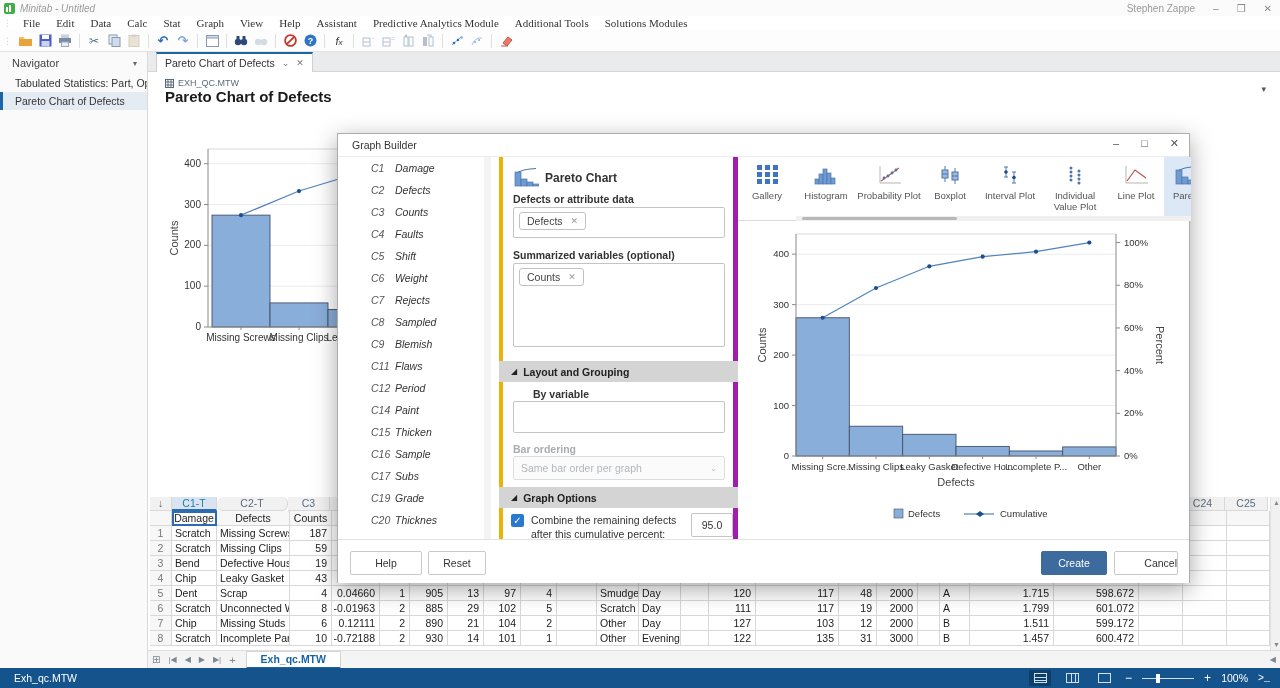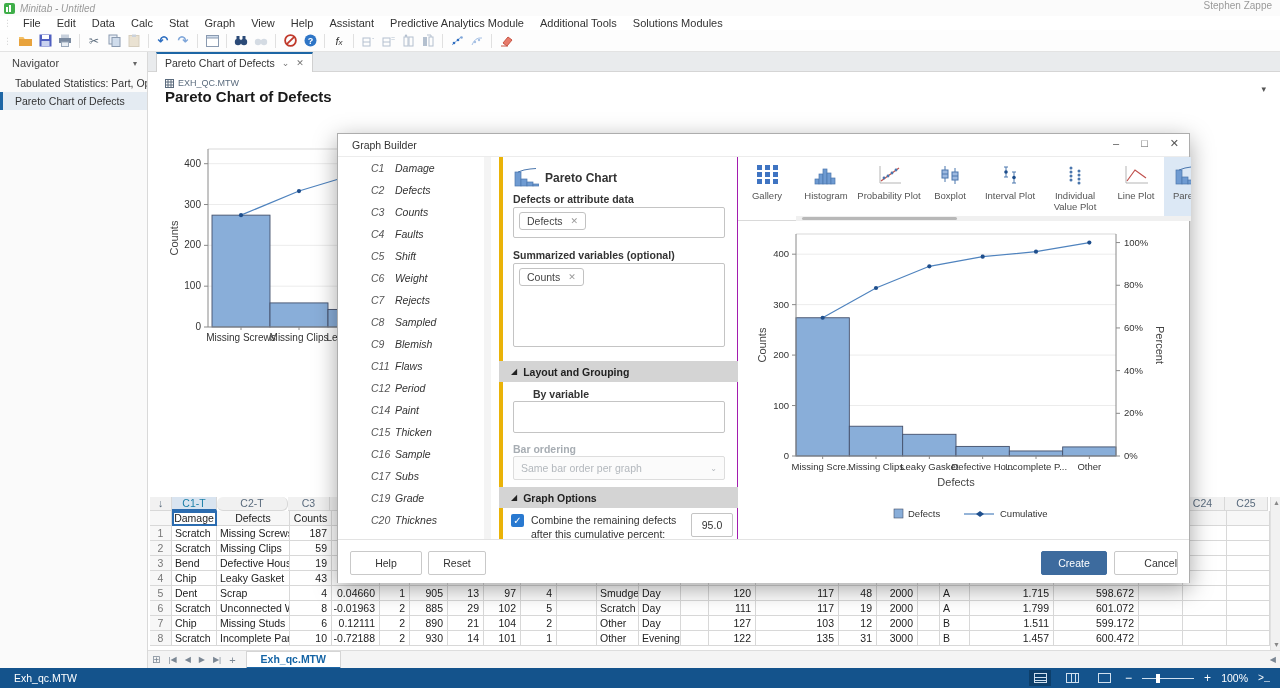--- a/index.html
+++ b/index.html
@@ -3,28 +3,28 @@
 <meta charset="utf-8">
 <style>
   * { margin:0; padding:0; box-sizing:border-box; }
   html,body { width:1280px; height:688px; overflow:hidden; }
   body { font-family:"Liberation Sans","DejaVu Sans",sans-serif; font-size:11px; color:#333; background:#fff; position:relative; }
   .abs { position:absolute; }
 
   
   #titlebar { left:0; top:0; width:1280px; height:16px; background:#fbfbfb; display:flex; align-items:center; padding-left:4px; }
   #titlebar .ttl { color:#9a9a9a; font-size:10px; margin-left:5px;font-style:italic; }
-  #titlebar .right { position:absolute; right:8px; top:0; height:16px; display:flex; align-items:flex-start; gap:18px; color:#9a9a9a; font-size:10px;flex-direction:column; }
+  #titlebar .right { position:absolute; right:8px; top:0; height:16px; display:flex; align-items:center; gap:18px; color:#9a9a9a; font-size:10px; }
   #titlebar .wbtn { color:#8a8a8a; font-size:10px; cursor:default; }
   #logo { width:11px; height:11px; background:#3fae49; border-radius:2px; position:relative; }
   #logo:after{ content:""; position:absolute; left:2px; bottom:2px; width:2px; height:5px; background:#fff; box-shadow:3px 0 0 #fff, 3px -2px 0 #fff; }
 
   #menubar { left:0; top:16px; width:1280px; height:14px; background:#fff; display:flex; align-items:center; }
   #menubar .grip, #toolbar .grip { color:#d8d8d8; font-size:9px; margin:0 3px; }
-  #menubar .mi { padding:0 8px; font-size:11px; color:#333; cursor:default; }
+  #menubar .mi { padding:0 8px; font-size:11px; color:#333; cursor:default;font-family:Liberation Serif, serif; }
 
   #toolbar { left:0; top:30px; width:1280px; height:22px; background:#fdfdfd; border-bottom:1px solid #e3e3e3; display:flex; align-items:center; }
   #toolbar .sep { width:1px; height:14px; background:#e0e0e0; margin:0 4px; }
   .tico { width:18px; height:18px; display:flex; align-items:center; justify-content:center; margin:0 1px; }
 
   
   #navigator { left:0; top:52px; width:148px; height:616px; background:#fafafa; border-right:1px solid #d9d9d9; }
   #nav-head { height:22px; display:flex; align-items:center; justify-content:space-between; padding:0 10px 0 12px; color:#444; font-size:11px; }
   .nav-item { height:18px; display:flex; align-items:center; padding-left:12px; font-size:10.5px; color:#333; border-left:3px solid transparent; cursor:default; white-space:nowrap; overflow:hidden; }
   .nav-item.sel { background:#e4ebf2; border-left:3px solid #1d66a5; }
@@ -42,21 +42,21 @@
   
   #dialog { left:337px; top:133px; width:853px; height:450px; background:#fff; border:1px solid #adadad; box-shadow:0 6px 22px rgba(0,0,0,.35); z-index:50; }
   #dlg-title { position:absolute; left:0; top:0; width:100%; height:23px; border-bottom:1px solid #ececec; display:flex; align-items:center; padding-left:14px; font-size:10.5px; color:#333; }
   #dlg-ctl { position:absolute; right:10px; top:3px; display:flex; gap:22px; color:#555; font-size:11px; }
   #col-list { position:absolute; left:12px; top:23px; width:153px; height:382px; border-right:4px solid #eab308; overflow:hidden;font-style:italic; }
   .clrow { height:22px; display:flex; align-items:center; font-size:10.5px; cursor:default; }
   .clrow .cid { width:45px; padding-left:21px; color:#555; }
   .clrow .cnm { color:#333; }
   #list-sb { position:absolute; left:146px; top:23px; width:7px; height:382px; background:#f4f4f4; }
 
-  #midpane { position:absolute; left:161px; top:23px; width:239px; height:382px; border-right:1px solid #a21caf; }
+  #midpane { position:absolute; left:161px; top:23px; width:239px; height:382px; border-right:5px solid #a21caf; }
   .mp { position:absolute; left:14px; width:212px; }
   .mp-label { font-size:10.5px; font-weight:bold; color:#333; }
   .mp-label.dis { color:#a7adb3; font-weight:bold; }
   .fbox { border:1px solid #c4c4c4; border-radius:2px; background:#fff; padding:4px 5px; }
   .chip { display:inline-flex; align-items:center; gap:8px; border:1px solid #c2c2c2; border-radius:3px; padding:2px 7px; font-size:10.5px; color:#444; background:#fff; }
   .chip .x { color:#9a9a9a; font-size:9px; }
   .sect { position:absolute; left:0; width:239px; height:21px; background:#d4d4d4; display:flex; align-items:center; padding-left:12px; font-size:10.5px; font-weight:bold; color:#222; gap:6px; }
   .sect .tri { font-size:8px; }
   .gsel { border:1px solid #ddd; border-radius:2px; background:#fbfbfb; color:#b3b8bd; font-size:10.5px; height:24px; display:flex; align-items:center; justify-content:space-between; padding:0 7px; }
   .cbrow { position:absolute; left:12px; display:flex; gap:7px; }

